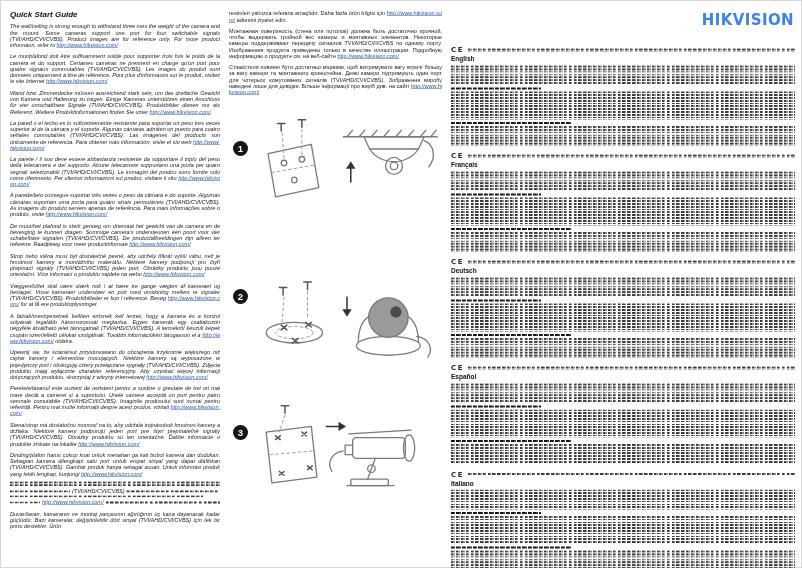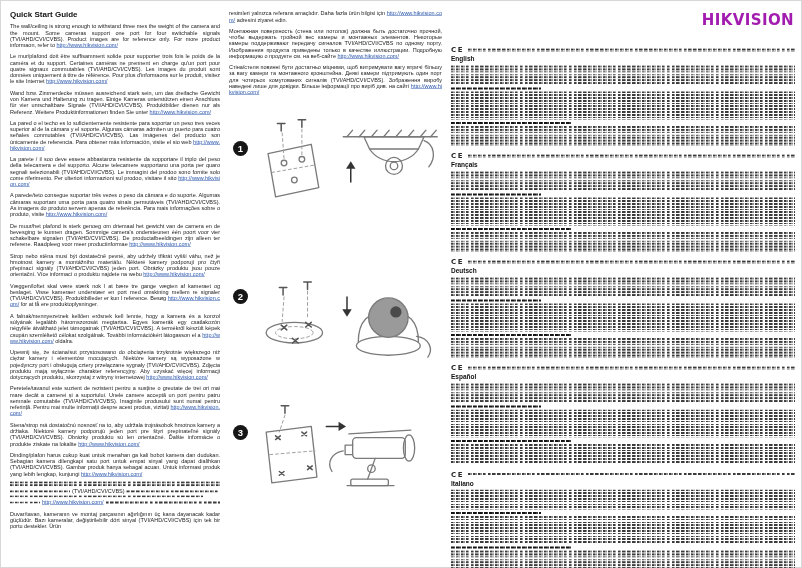--- a/index.html
+++ b/index.html
@@ -4,21 +4,21 @@
 <title>Quick Start Guide</title>
 <style>
   *{box-sizing:border-box;margin:0;padding:0;}
   html,body{width:802px;height:568px;}
   body{position:relative;background:#e9e9e9;font-family:"Liberation Sans",sans-serif;}
   .page{position:absolute;inset:0;background:#fff;box-shadow:inset 0 0 0 1px #d8d8d8;overflow:hidden;}
 
   
   .scale-box{position:absolute;overflow:hidden;}
   .scale-inner{transform:scale(.5);transform-origin:0 0;color:#1c1c1c;font-size:11px;line-height:1.14;text-align:justify;}
-  .col-left{left:10px;top:10px;width:210px;height:552px;}
+  .col-left{left:10px;top:10px;width:210px;height:552px;font-style:italic;}
   .col-left .scale-inner{width:420px;}
   .col-mid{left:229px;top:10px;width:213px;height:106px;}
   .col-mid .scale-inner{width:426px;}
   .col-right{left:451px;top:26px;width:344px;height:536px;margin-top:20px;}
   .col-right .scale-inner{width:688px;text-align:left;}
 
   .doc-title{font-size:16px;font-weight:bold;text-align:left;margin:0 0 8px;color:#111;}
   .para{margin:0 0 10px;}
   a.link{color:#2b57ad;text-decoration:underline;word-break:break-all;cursor:pointer;}
 
@@ -38,21 +38,21 @@
 
   
   .lang-sec{margin:0 0 13px;}
   .ce-row{display:flex;align-items:center;gap:8px;margin:0 0 3px;}
   .ce{font-weight:bold;font-size:14px;letter-spacing:3px;color:#2a2a2a;font-family:"DejaVu Sans",sans-serif;}
   .ce-line{height:6px;flex:1;}
   .sec-h{font-size:13px;font-weight:bold;margin:2px 0 5px;color:#111;}
   .p1,.p3{height:39.2px;}
   .p2{height:56px;}
 
-  .logo{position:absolute;top:11px;right:8px;color:#a21caf;font-weight:bold;
+  .logo{position:absolute;top:11px;right:8px;color:#3b82f6;font-weight:bold;
     font-size:15px;letter-spacing:.4px;font-family:"DejaVu Sans",sans-serif;}
 
   
   .step-num{position:absolute;left:233px;width:15px;height:15px;border-radius:50%;
     background:#161616;color:#fff;font-size:9.5px;font-weight:bold;
     display:flex;align-items:center;justify-content:center;}
   #step1{top:141px;} #step2{top:289px;} #step3{top:425px;}
   .diagram{position:absolute;left:253px;}
   #svg1{top:114px;width:188px;height:132px;}
   #svg2{top:263px;width:188px;height:113px;}

